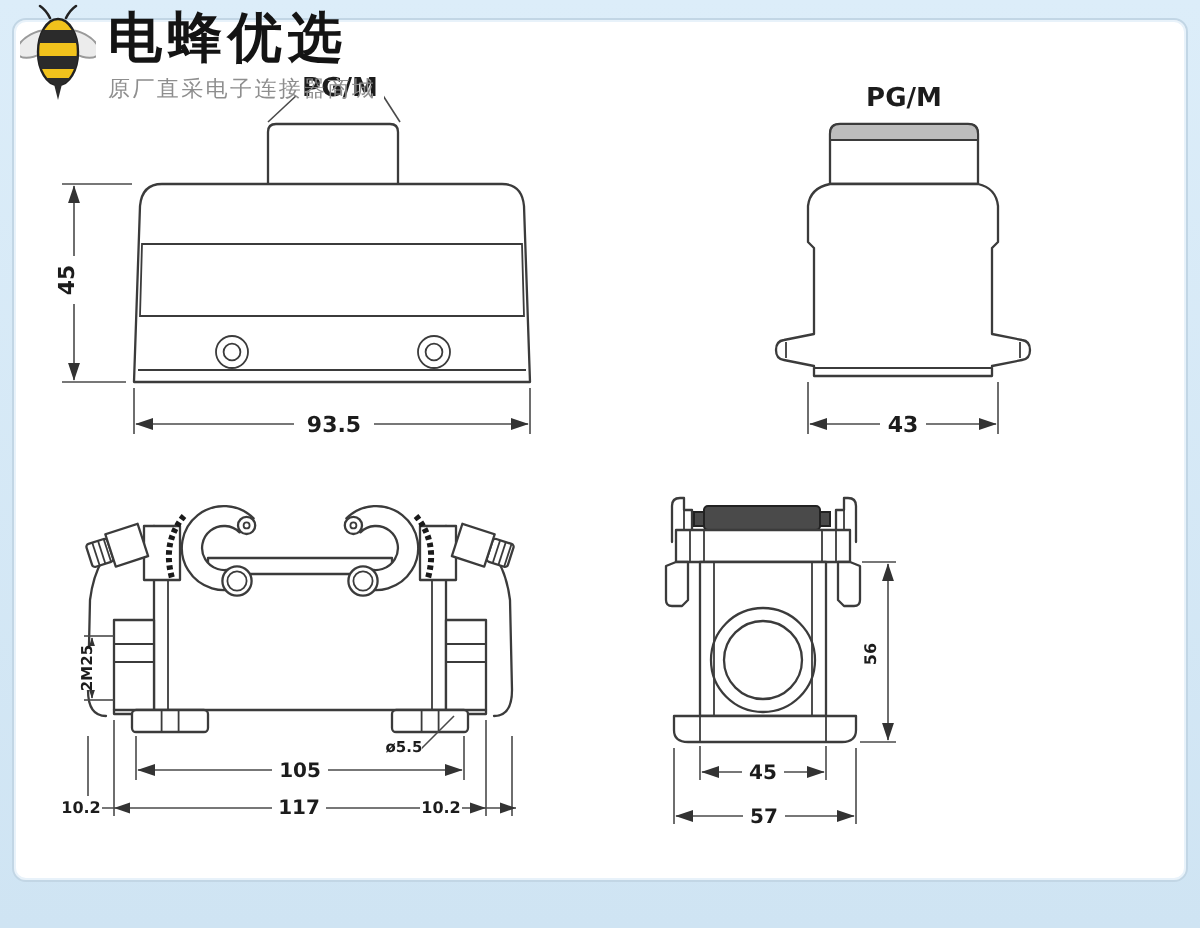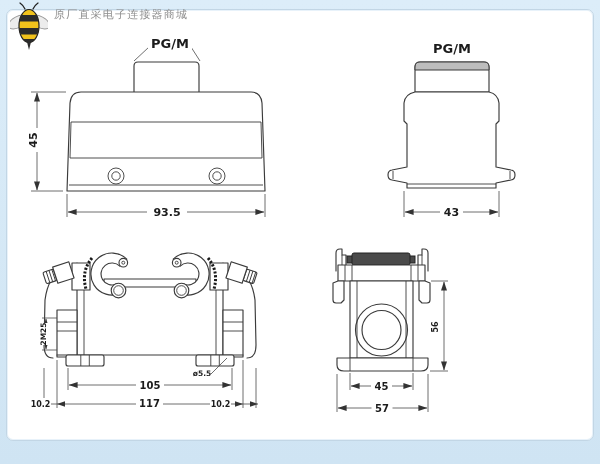--- a/index.html
+++ b/index.html
@@ -255,15 +255,16 @@
       <rect x="8" y="14" width="22" height="6.5" fill="#2b2b2b"></rect>
       <rect x="8" y="27" width="22" height="6.5" fill="#2b2b2b"></rect>
       <rect x="8" y="38" width="22" height="8" fill="#2b2b2b"></rect>
     </g>
     <clipPath id="beeclip2">
         <ellipse cx="19" cy="25" rx="10" ry="16.5"></ellipse>
       </clipPath>
     <path d="M17,41 L19,49 L21,41 Z" fill="#2b2b2b"></path>
   </svg>
   <div class="brand-text">
+    <div class="brand-title">电蜂优选</div>
     <div class="brand-subtitle">原厂直采电子连接器商城</div>
   </div>
 </div>
 
 </body></html>

